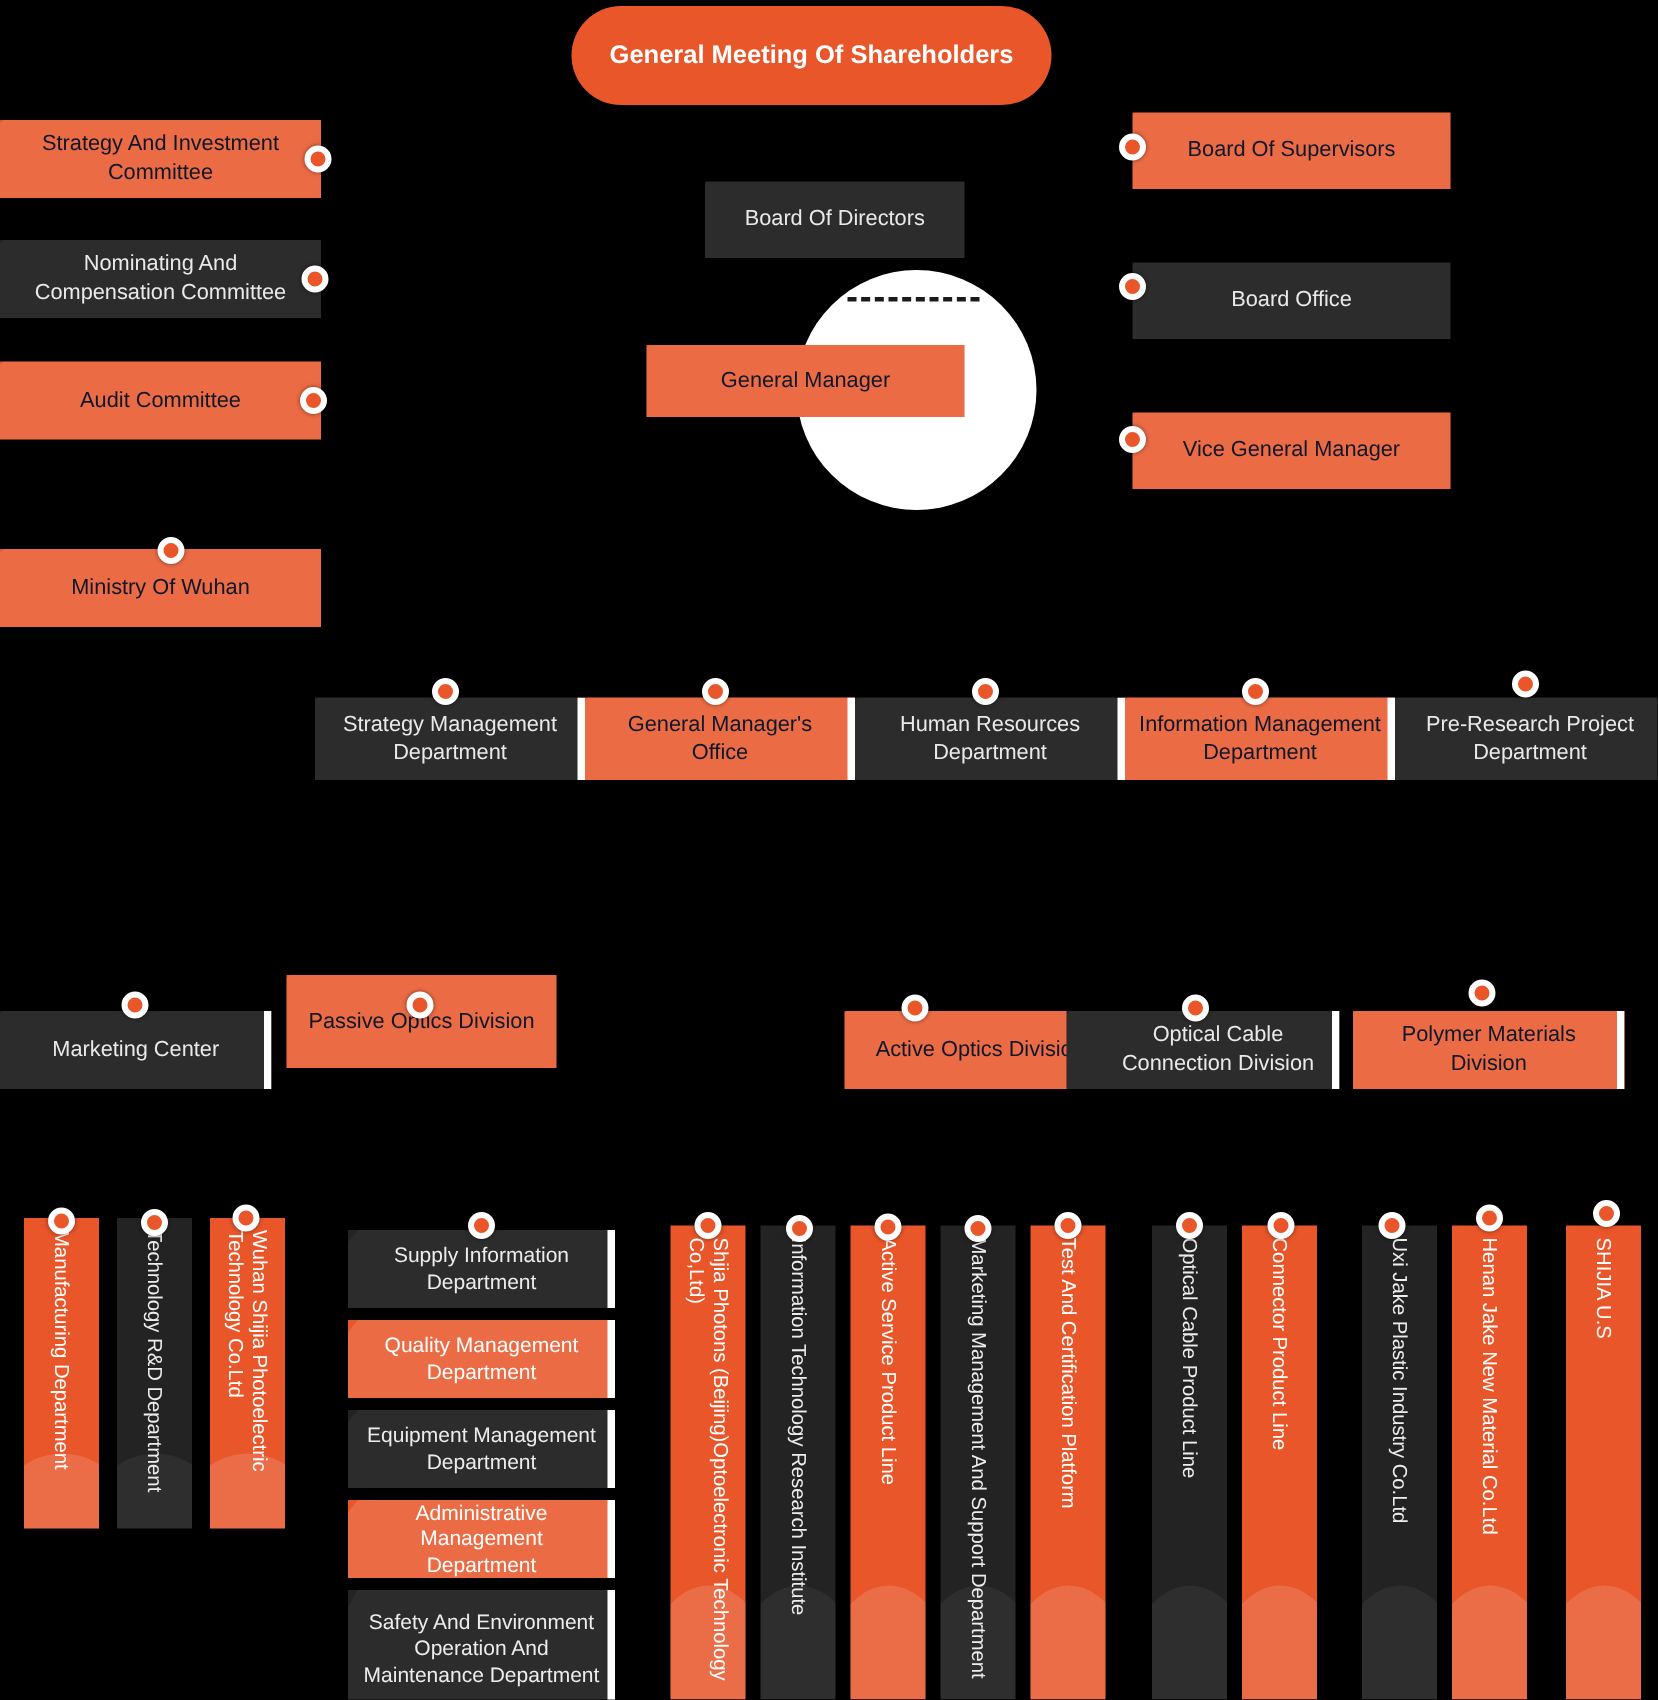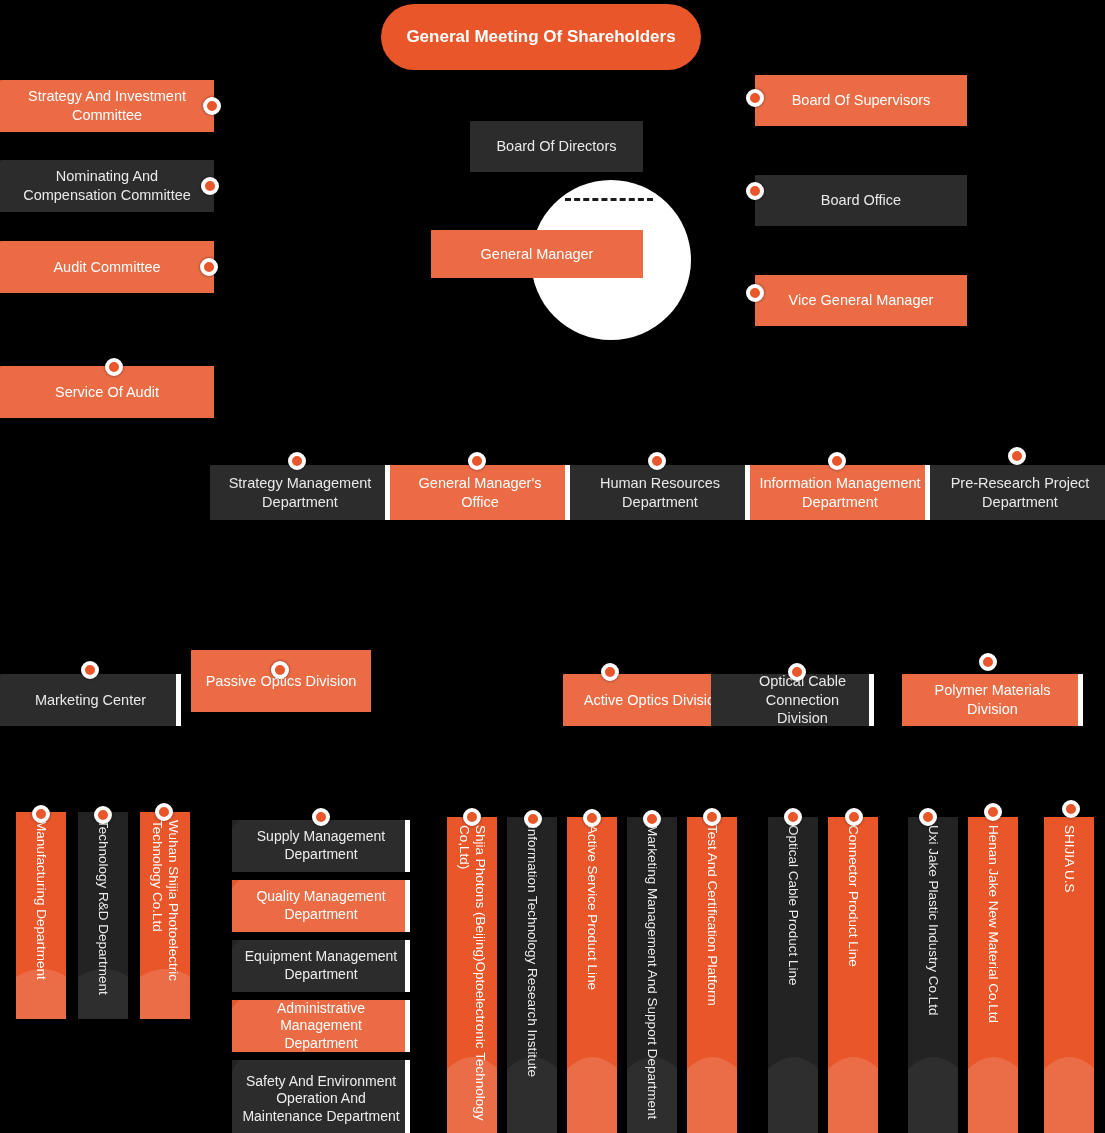--- a/index.html
+++ b/index.html
@@ -37,21 +37,21 @@
     align-items: center;
     justify-content: center;
     text-align: center;
     color: #e9e9e9;
     font-size: 14.5px;
     line-height: 1.28;
     padding: 4px 8px;
     overflow: hidden;
   }
   .node.dark { background: #232323; }
-  .node.orange { background: #e8562a; color: #ffffff; }
+  .node.orange { background: #e8562a; color: #0f172a; }
 
   
   .node .sheen {
     position: absolute;
     right: -30%;
     top: -60%;
     width: 140%;
     height: 260%;
     border-radius: 50%;
     pointer-events: none;
@@ -190,21 +190,21 @@
   <div class="dot" style="left:201px; top:177px;"></div>
 
   <div class="node orange" style="left:0px; top:241px; width:214px; height:52px;">
     <span class="sheen"></span>
     <span class="label">Audit Committee</span>
   </div>
   <div class="dot" style="left:200px; top:258px;"></div>
 
   <div class="node orange" style="left:0px; top:366px; width:214px; height:52px;">
     <span class="sheen"></span>
-    <span class="label">Service Of Audit</span>
+    <span class="label">Ministry Of Wuhan</span>
   </div>
   <div class="dot" style="left:105px; top:358px;"></div>
 
   <div class="node orange" style="left:755px; top:75px; width:212px; height:51px;">
     <span class="sheen"></span>
     <span class="label">Board Of Supervisors</span>
   </div>
   <div class="dot" style="left:746px; top:89px;"></div>
 
   <div class="node dark" style="left:755px; top:175px; width:212px; height:51px;">
@@ -260,21 +260,21 @@
     <span class="label">Passive Optics Division</span>
   </div>
   <div class="dot" style="left:271px; top:661px;"></div>
 
   <div class="node orange divider-r" style="left:520px; top:674px; width:181px; height:52px;margin-left:43px;">
     <span class="sheen"></span>
     <span class="label">Active Optics Division</span>
   </div>
   <div class="dot" style="left:601px; top:663px;"></div>
 
-  <div class="node dark divider-r" style="left:711px; top:674px; width:163px; height:52px;padding-left:28px;">
+  <div class="node dark divider-r" style="left:711px; top:674px; width:182px; height:52px;padding-left:28px;">
     <span class="sheen"></span>
     <span class="label">Optical Cable Connection Division</span>
   </div>
   <div class="dot" style="left:788px; top:663px;"></div>
 
   <div class="node orange divider-r" style="left:902px; top:674px; width:181px; height:52px;">
     <span class="sheen"></span>
     <span class="label">Polymer Materials Division</span>
   </div>
   <div class="dot" style="left:979px; top:653px;"></div>
@@ -292,21 +292,21 @@
   <div class="dot" style="left:94px; top:806px;"></div>
 
   <div class="vnode orange" style="left:140px; top:812px; width:50px; height:207px;">
     <span class="vsheen"></span>
     <span class="vlabel" style="width:195px;">Wuhan Shijia Photoelectric Technology Co.Ltd</span>
   </div>
   <div class="dot" style="left:155px; top:803px;"></div>
 
   <div class="stack-item dark divider-r" style="left:232px; top:820px; width:178px; height:52px;">
     <span class="sheen"></span>
-    <span class="label">Supply Management Department</span>
+    <span class="label">Supply Information Department</span>
   </div>
   <div class="dot" style="left:312px; top:808px;"></div>
 
   <div class="stack-item orange divider-r" style="left:232px; top:880px; width:178px; height:52px;">
     <span class="sheen"></span>
     <span class="label">Quality Management Department</span>
   </div>
 
   <div class="stack-item dark divider-r" style="left:232px; top:940px; width:178px; height:52px;">
     <span class="sheen"></span>

